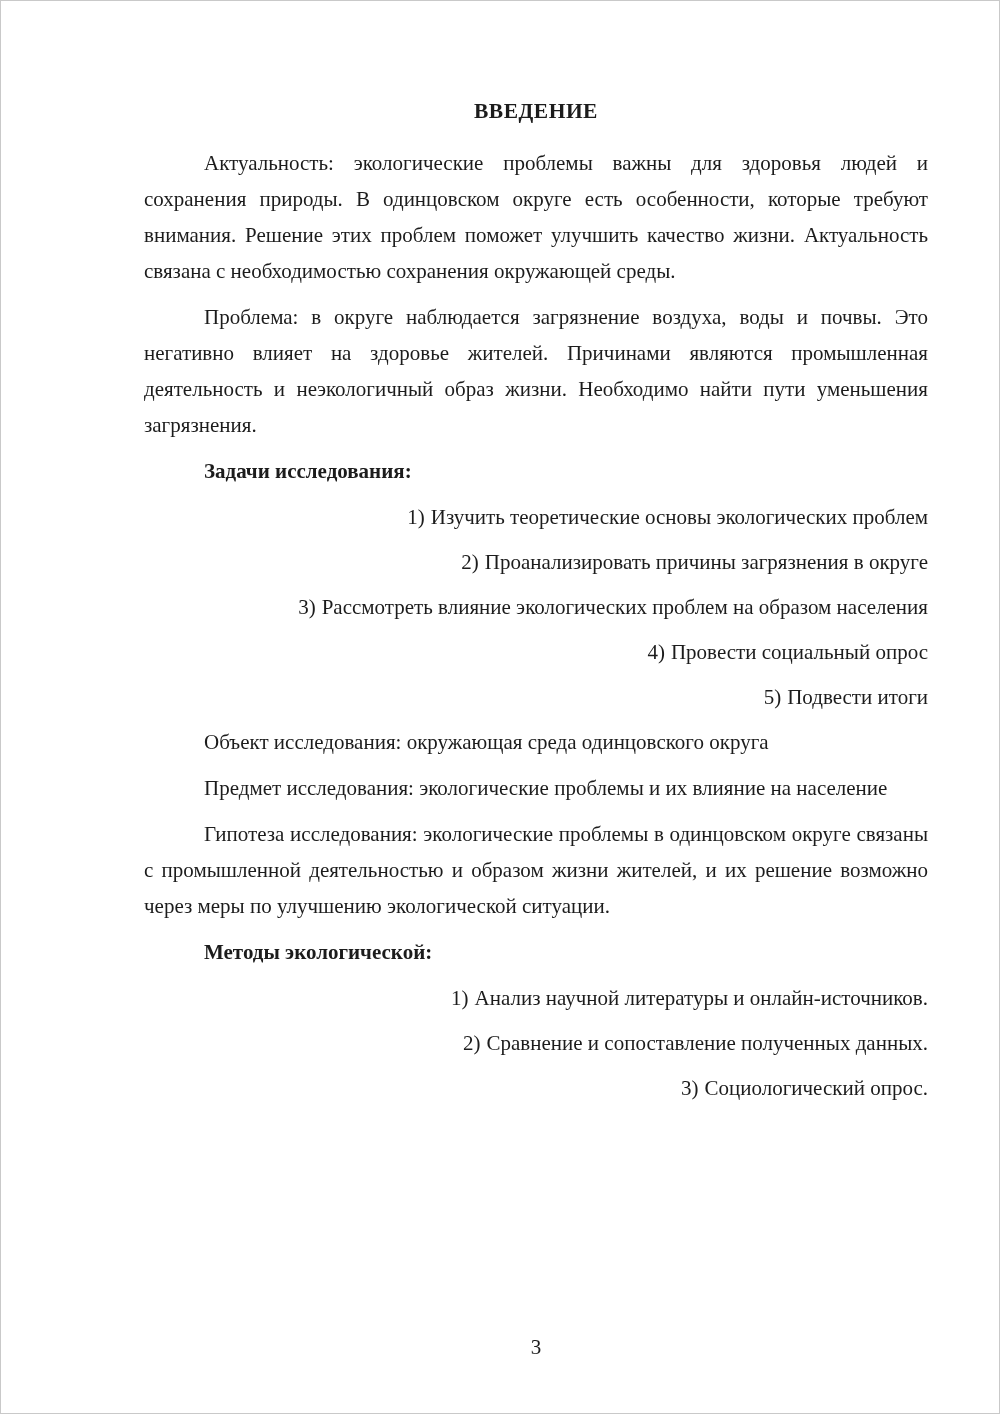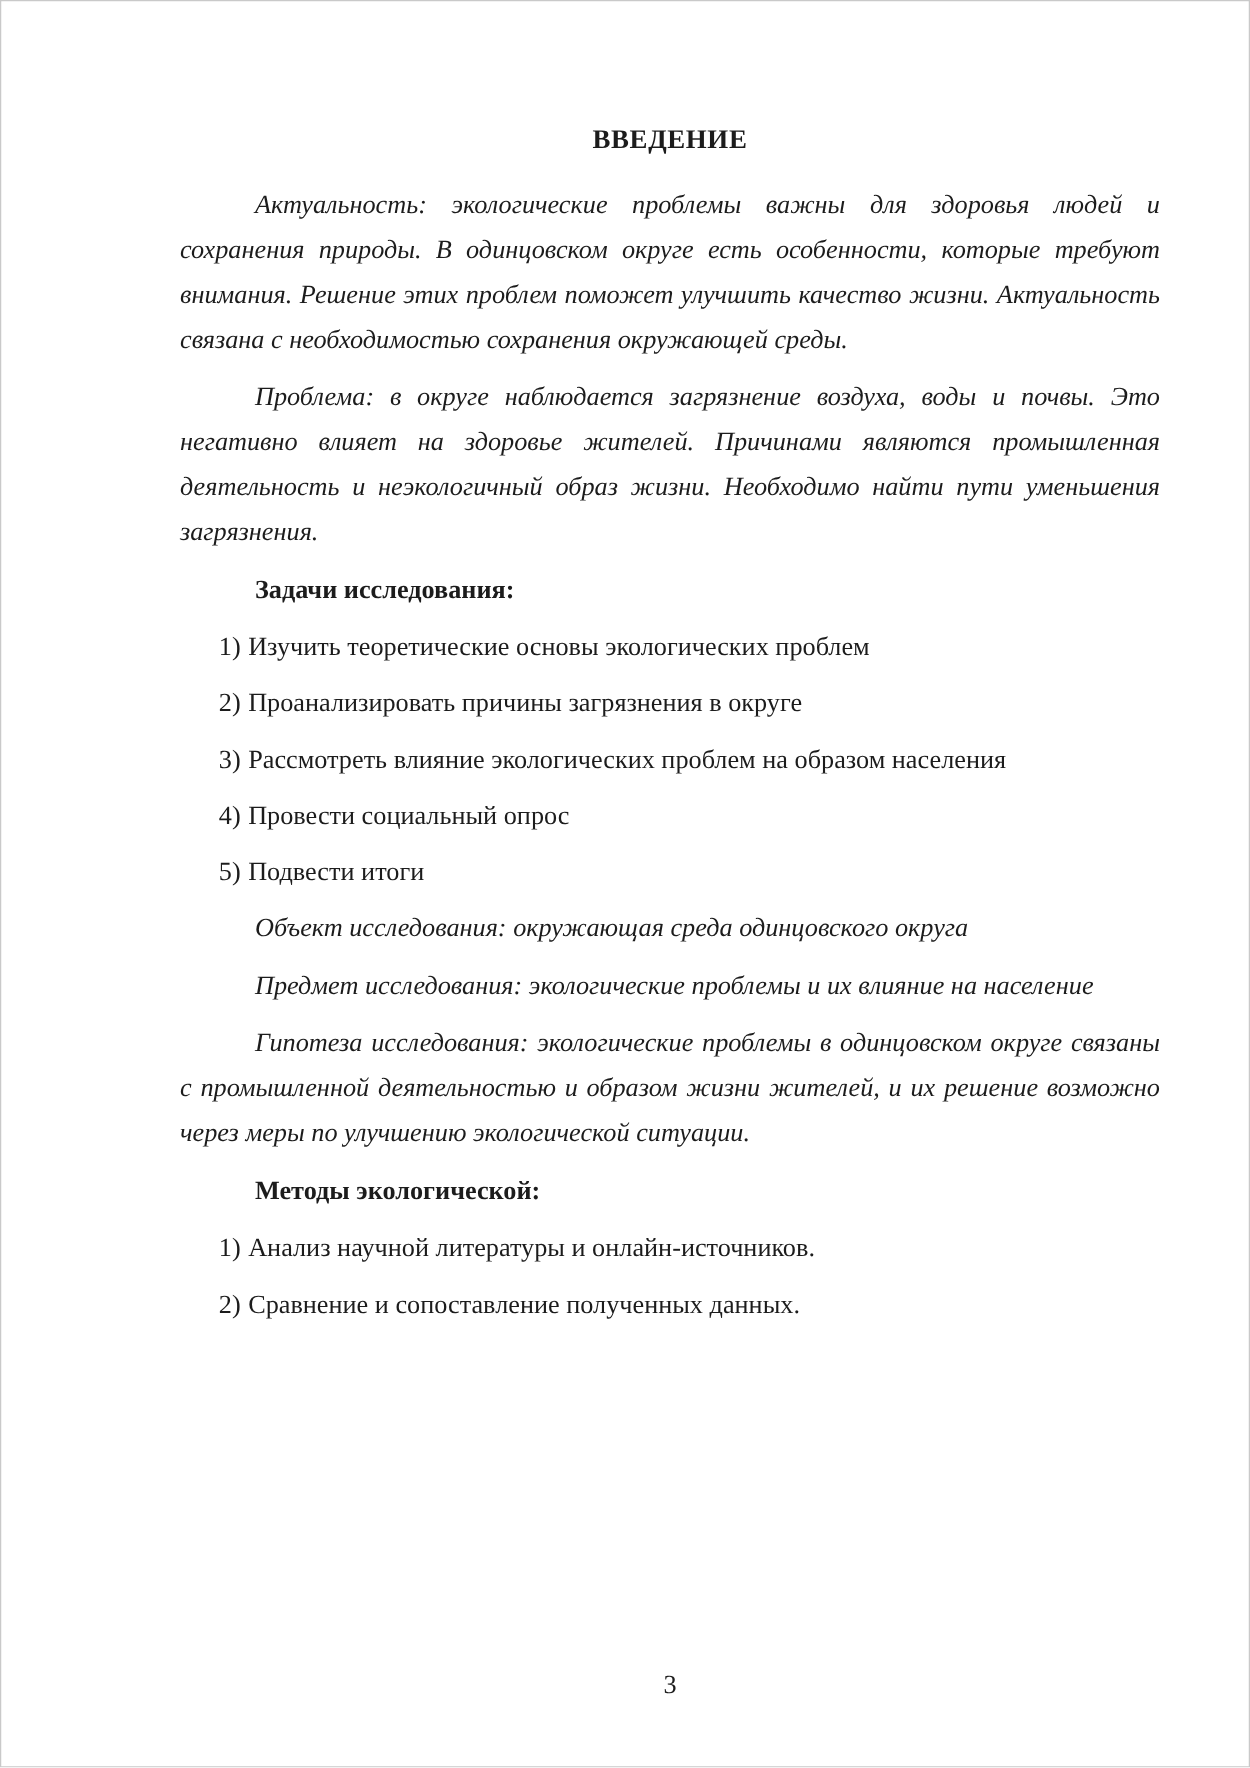--- a/index.html
+++ b/index.html
@@ -25,31 +25,30 @@
     text-align: center;
     font-weight: bold;
     font-size: 21.5px;
     margin: 0 0 16px 0;
     letter-spacing: 0.5px;
   }
   .para {
     text-align: justify;
     text-indent: 60px;
     margin: 0 0 10px 0;
-    font-style: italic;
   }
   .heading-para {
     text-indent: 60px;
     margin: 0 0 10px 0;
     font-weight: bold;
   }
   .list-item {
     margin: 0 0 9px 0;
     padding-left: 31px;
-    text-align: left;
+    text-align: right;
   }
   .list-item .num {
     margin-right: 6px;
   }
   .page-number {
     position: absolute;
     bottom: 48px;
     left: 143px;
     right: 71px;
     text-align: center;
@@ -79,16 +78,17 @@
   <p class="para">Объект исследования: окружающая среда одинцовского округа</p>
 
   <p class="para">Предмет исследования: экологические проблемы и их влияние на население</p>
 
   <p class="para">Гипотеза исследования: экологические проблемы в одинцовском округе связаны с промышленной деятельностью и образом жизни жителей, и их решение возможно через меры по улучшению экологической ситуации.</p>
 
   <p class="heading-para">Методы экологической:</p>
 
   <p class="list-item"><span class="num">1)</span><span>Анализ научной литературы и онлайн-источников.</span></p>
   <p class="list-item"><span class="num">2)</span><span>Сравнение и сопоставление полученных данных.</span></p>
+  <p class="list-item"><span class="num">3)</span><span>Социологический опрос.</span></p>
 
   <div class="page-number">3</div>
 
 </div>
 
 </body></html>

